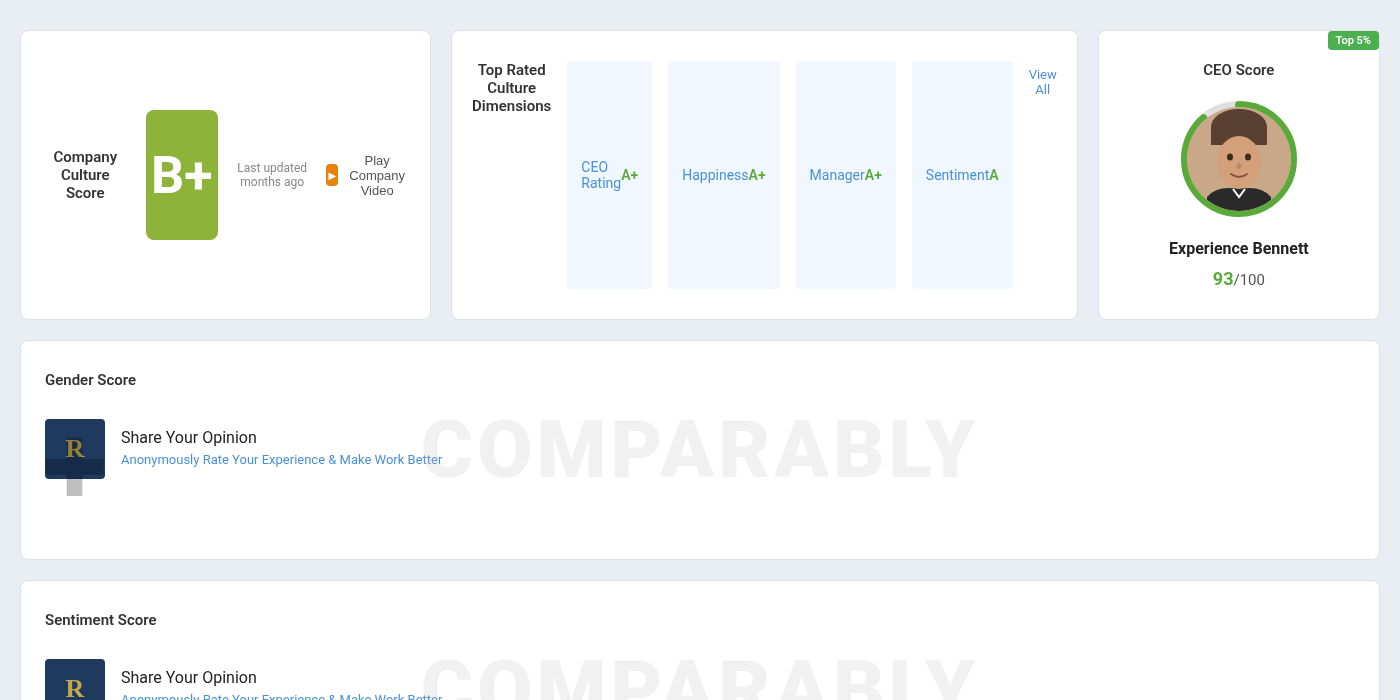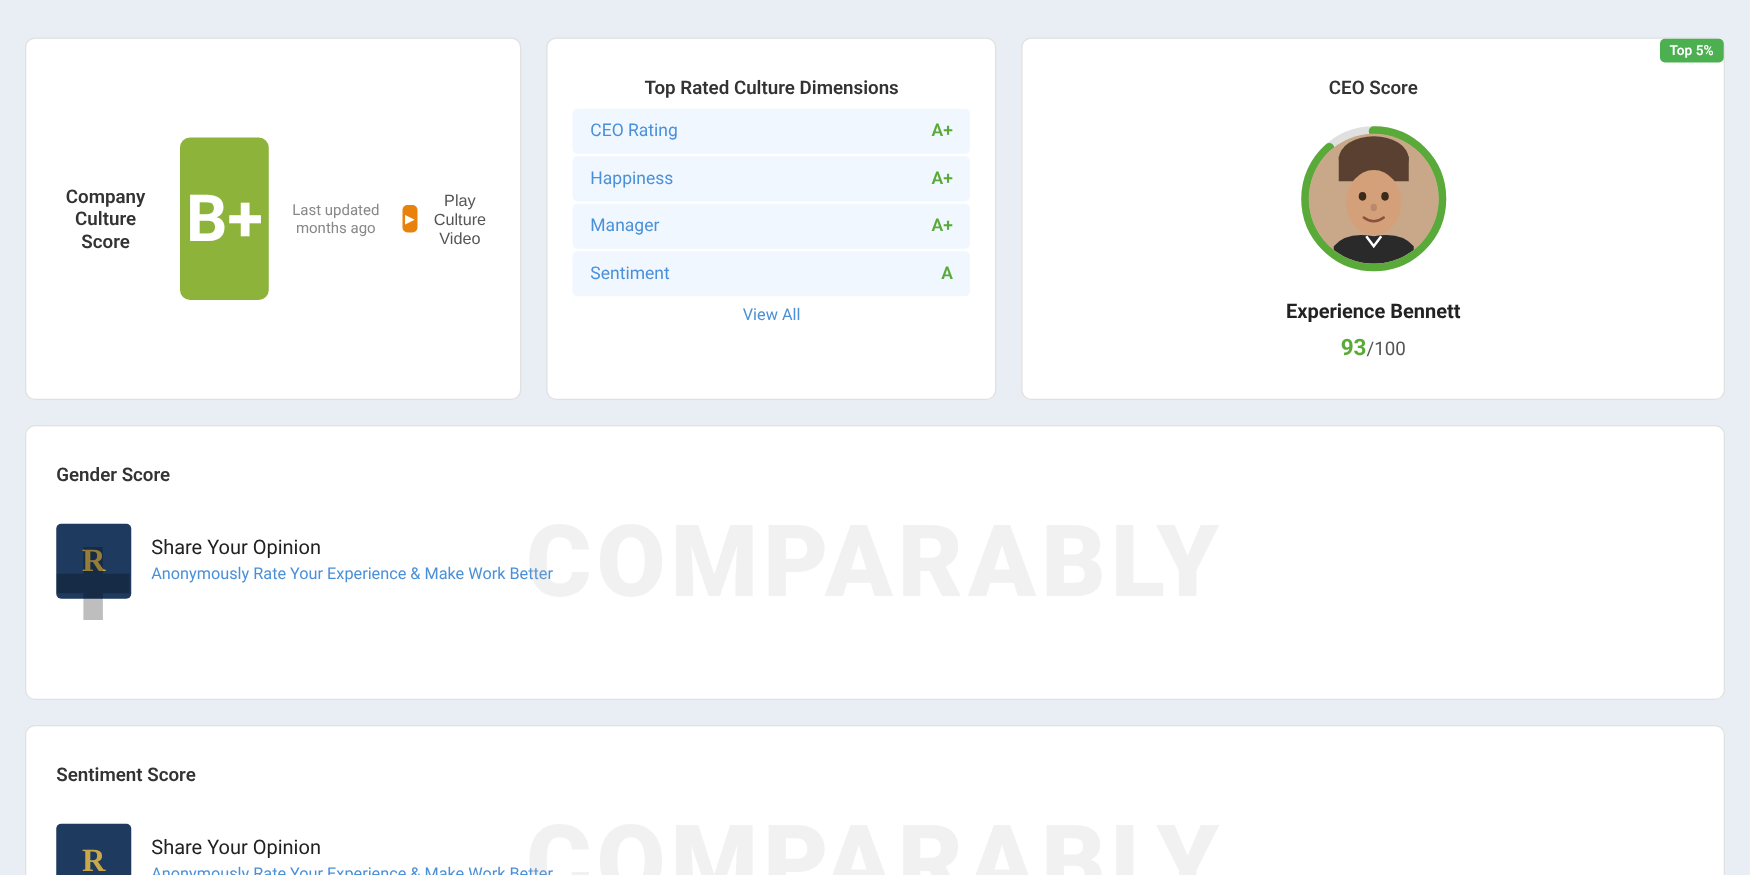--- a/index.html
+++ b/index.html
@@ -86,22 +86,22 @@
       align-items: center;
       justify-content: center;
       color: #fff;
       font-size: 10px;
     }
 
     
     .culture-dimensions-card {
       flex: 0 0 360px;
       display: flex;
-      flex-direction: column;
-      gap: 2px;
+      flex-direction: row;
+      gap: 16px;
     }
 
     .culture-dimensions-card .card-title {
       font-size: 15px;
       font-weight: 600;
       color: #333;
       text-align: center;
       margin-bottom: 6px;
     }
 
@@ -312,21 +312,21 @@
 <div class="main-container">
 
   <div class="top-row">
 
     <div class="card culture-score-card">
       <div class="card-title">Company Culture Score</div>
       <div class="grade-box">B+</div>
       <div class="last-updated">Last updated months ago</div>
       <button class="play-video-btn">
         <span class="play-icon-wrapper">▶</span>
-        <span>Play Culture Video</span>
+        <span>Play Company Video</span>
       </button>
     </div>
 
     <div class="card culture-dimensions-card">
       <div class="card-title">Top Rated Culture Dimensions</div>
       <div class="dimension-row">
         <span class="dimension-label">CEO Rating</span>
         <span class="dimension-grade">A+</span>
       </div>
       <div class="dimension-row">

